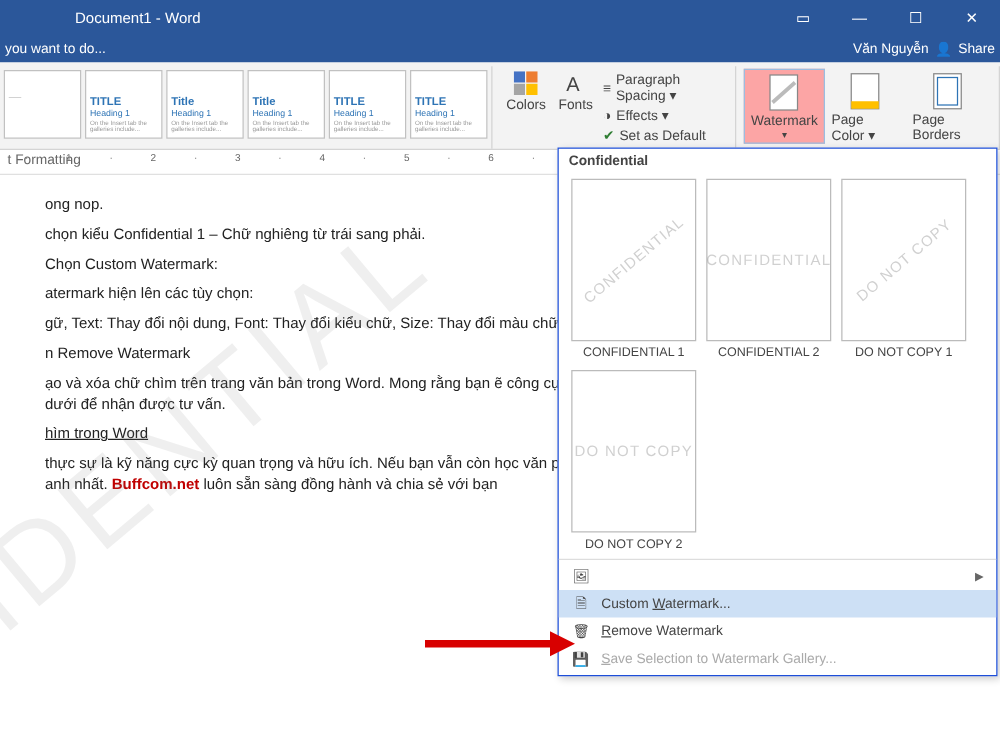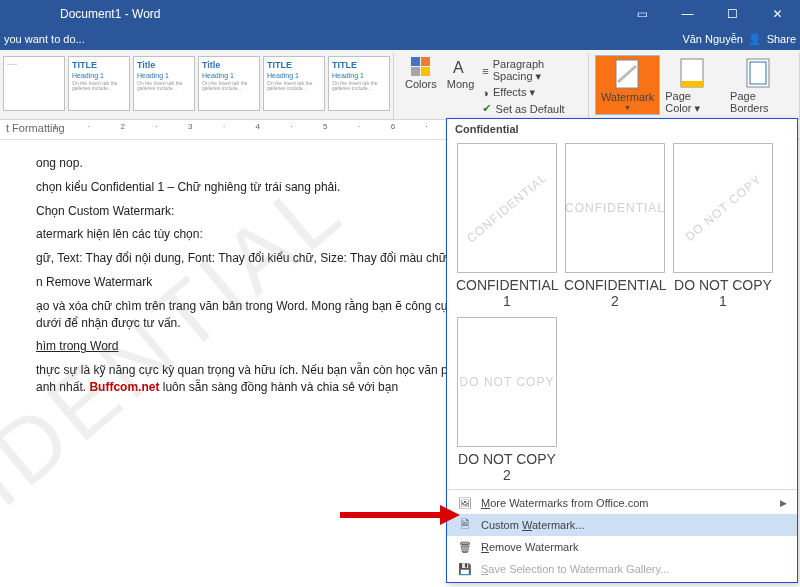--- a/index.html
+++ b/index.html
@@ -10,47 +10,47 @@
 .titlebar .controls { position: absolute; right: 0; top: 0; display: flex; }
 .titlebar .controls div { width: 45px; height: 28px; display: flex; align-items: center; justify-content: center; font-size: 12px; }
 
 .ribbon-top { background: #2b579a; height: 22px; display: flex; align-items: center; justify-content: space-between; color: #fff; font-size: 11px; padding: 0 4px; }
 .ribbon-top .share { display: flex; align-items: center; gap: 5px; }
 
 .ribbon { background: #f3f3f3; border-bottom: 1px solid #d4d4d4; height: 70px; display: flex; padding: 3px 0 0 0; position: relative; }
 
 .style-gallery { display: flex; gap: 3px; padding: 3px; border-right: 1px solid #d4d4d4; }
 .style-thumb { width: 62px; height: 55px; background: #fff; border: 1px solid #c1c1c1; font-size: 7px; padding: 3px; overflow: hidden; color: #333; }
-.style-thumb .stitle { color: #2e74b5; font-size: 9px; font-weight: bold; }
+.style-thumb .stitle { color: #2e74b5; font-size: 9px; font-weight: bold; margin-top: 16px; }
 .style-thumb .sh1 { color: #2e74b5; font-size: 7px; margin-top: 2px; }
 .style-thumb .slines { color: #999; font-size: 5px; line-height: 5px; margin-top: 2px; }
 
 .rgroup { display: flex; flex-direction: column; align-items: center; padding: 2px 6px; border-right: 1px solid #d4d4d4; font-size: 11px; color: #444; justify-content: flex-start; }
 .rgroup.col { flex-direction: row; align-items: flex-start; }
 .rbtn { display: flex; flex-direction: column; align-items: center; padding: 2px 5px; cursor: pointer; font-size: 11px; color: #444; }
 .rbtn.small { flex-direction: row; gap: 4px; padding: 1px 3px; }
-.rbtn.active { background: #f97316; border: 1px solid #9bbde0; }
+.rbtn.active { background: #fca5a5; border: 1px solid #9bbde0; }
 .ricon { width: 20px; height: 20px; margin-bottom: 1px; }
 .ricon.big { width: 32px; height: 32px; }
 
 .formatting-label { position: absolute; left: 0; bottom: -16px; font-size: 11px; color: #666; padding: 1px 6px; }
 
 .rulerbar { height: 18px; background: #fff; border-bottom: 1px solid #e0e0e0; margin-top: 2px; font-size: 8px; color: #666; padding-left: 20px; letter-spacing: 14px; }
 
 .docarea { position: absolute; left: 0; top: 140px; right: 0; bottom: 0; background: #fff; padding: 8px 10px 10px 0; overflow: hidden; }
 .docarea p { font-size: 12px; color: #222; margin: 7px 0; line-height: 1.4; padding-left: 36px; }
 .watermark-bg { position: absolute; left: -70px; top: 150px; transform: rotate(-40deg); font-size: 90px; color: rgba(120,120,120,0.12); font-weight: 300; letter-spacing: 6px; pointer-events:none; }
 
 .dropdown { position: absolute; right: 2px; top: 118px; width: 352px; background: #fff; border: 1px solid #1d4ed8; box-shadow: 2px 2px 6px rgba(0,0,0,0.2); z-index: 50; }
 .dd-header { font-size: 11px; font-weight: bold; padding: 4px 8px; color: #444; }
 .dd-grid { display: flex; flex-wrap: wrap; gap: 8px; padding: 4px 10px 6px 10px; }
 .dd-item { width: 100px; display: flex; flex-direction: column; align-items: center; }
 .dd-thumb { width: 100px; height: 130px; border: 1px solid #bbb; background: #fff; position: relative; display:flex; align-items:center; justify-content:center; }
 .dd-thumb span { transform: rotate(-40deg); font-size: 12px; color: rgba(120,120,120,0.35); letter-spacing: 1px; }
-.dd-label { font-size: 14px; color: #444; margin-top: 4px; text-align:center; }
+.dd-label { font-size: 10px; color: #444; margin-top: 4px; text-align:center; }
 .dd-menu { border-top: 1px solid #ddd; padding: 2px 0; }
 .dd-menuitem { display: flex; align-items: center; gap: 8px; padding: 3px 10px; font-size: 11px; color: #444; cursor: pointer; }
 .dd-menuitem:hover, .dd-menuitem.hover { background: #cde0f5; }
 .dd-menuitem.disabled { color: #aaa; }
 .dd-menuitem .mi-icon { width: 16px; height: 16px; display:inline-flex; align-items:center; justify-content:center; }
 .dd-menuitem .arrow { margin-left: auto; font-size: 9px; color:#666; }
 
 .red-arrow { position:absolute; left:340px; top:502px; z-index:60; pointer-events:none; }
 
 .buffcom { color: #c00000; font-weight: bold; }
@@ -119,21 +119,21 @@
           <rect x="10" y="0" width="9" height="9" fill="#ed7d31"></rect>
           <rect x="0" y="10" width="9" height="9" fill="#a5a5a5"></rect>
           <rect x="10" y="10" width="9" height="9" fill="#ffc000"></rect>
         </svg>
       <span>Colors</span>
     </div>
     <div class="rbtn">
       <svg class="ricon">
           <text x="2" y="16" font-size="16" fill="#444">A</text>
         </svg>
-      <span>Mong</span>
+      <span>Fonts</span>
     </div>
     <div style="display:flex;flex-direction:column;gap:1px;padding-top:2px">
       <div class="rbtn small">
           <span>≡</span>
           <span>Paragraph Spacing ▾</span>
         </div>
       <div class="rbtn small">
           <span>◑</span>
           <span>Effects ▾</span>
         </div>
@@ -216,21 +216,20 @@
     <div class="dd-item">
       <div class="dd-thumb">
           <span style="transform:none;color:rgba(120,120,120,0.35)">DO NOT COPY</span>
         </div>
       <div class="dd-label">DO NOT COPY 2</div>
     </div>
   </div>
   <div class="dd-menu">
     <div class="dd-menuitem">
       <span class="mi-icon">🖼</span>
-      <span><span class="underline">M</span><span>ore Watermarks from Office.com</span></span>
       <span class="arrow">▶</span>
     </div>
     <div class="dd-menuitem hover">
       <span class="mi-icon">🗎</span>
       <span>Custom <span class="underline">W</span>atermark...</span>
     </div>
     <div class="dd-menuitem">
       <span class="mi-icon">🗑</span>
       <span><span class="underline">R</span>emove Watermark</span>
     </div>

